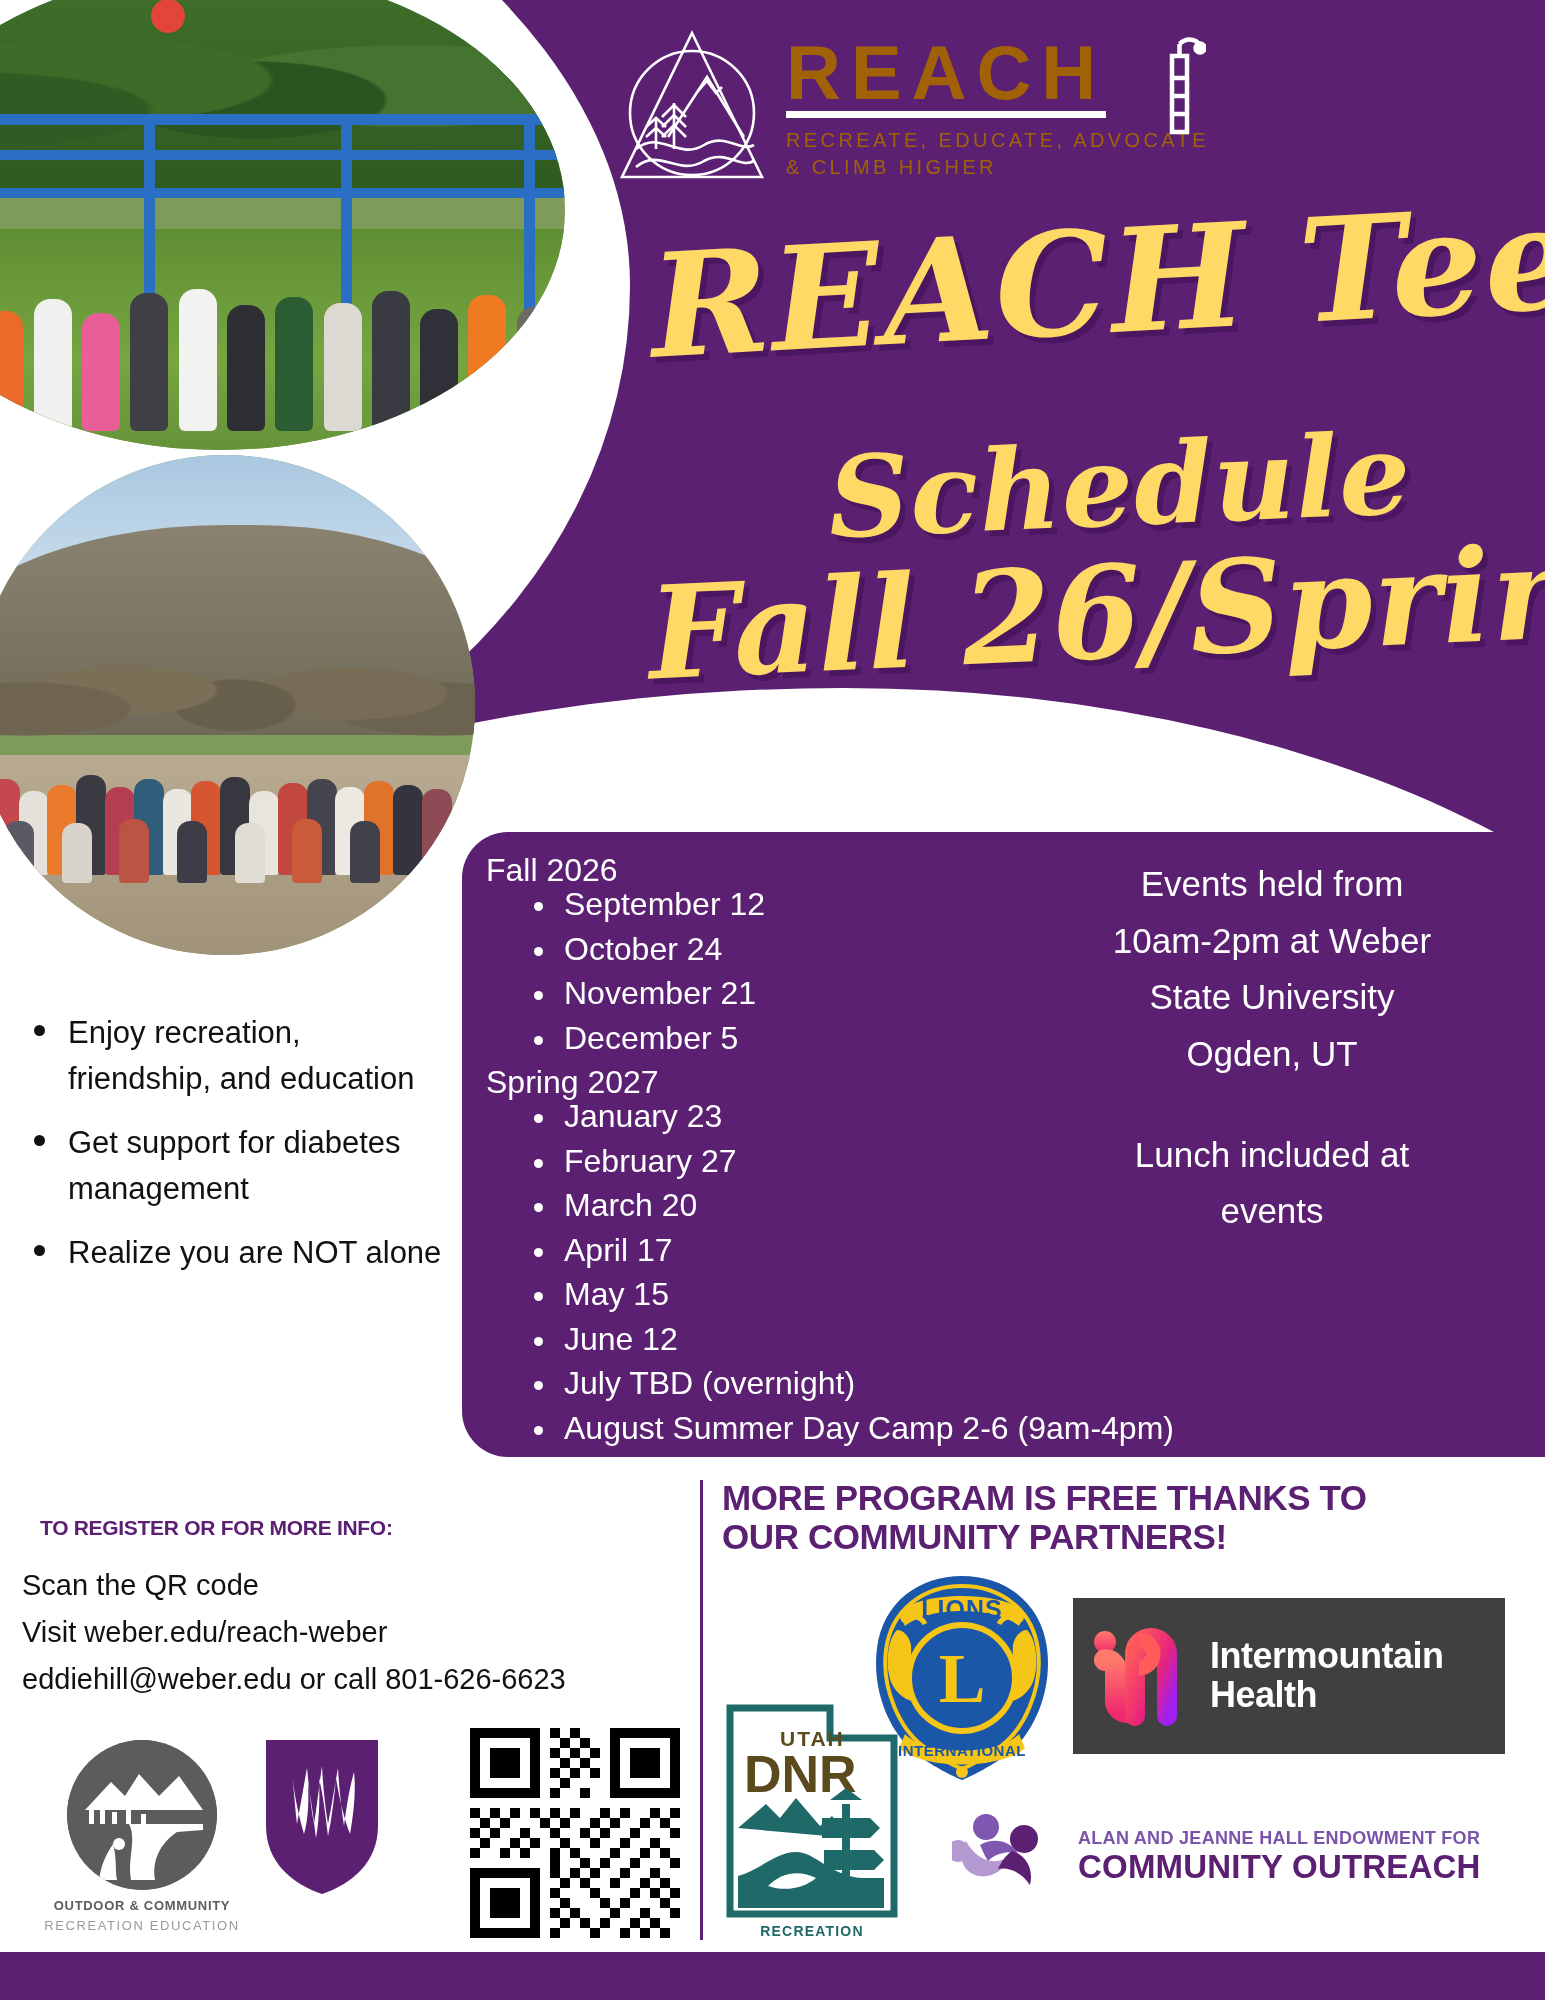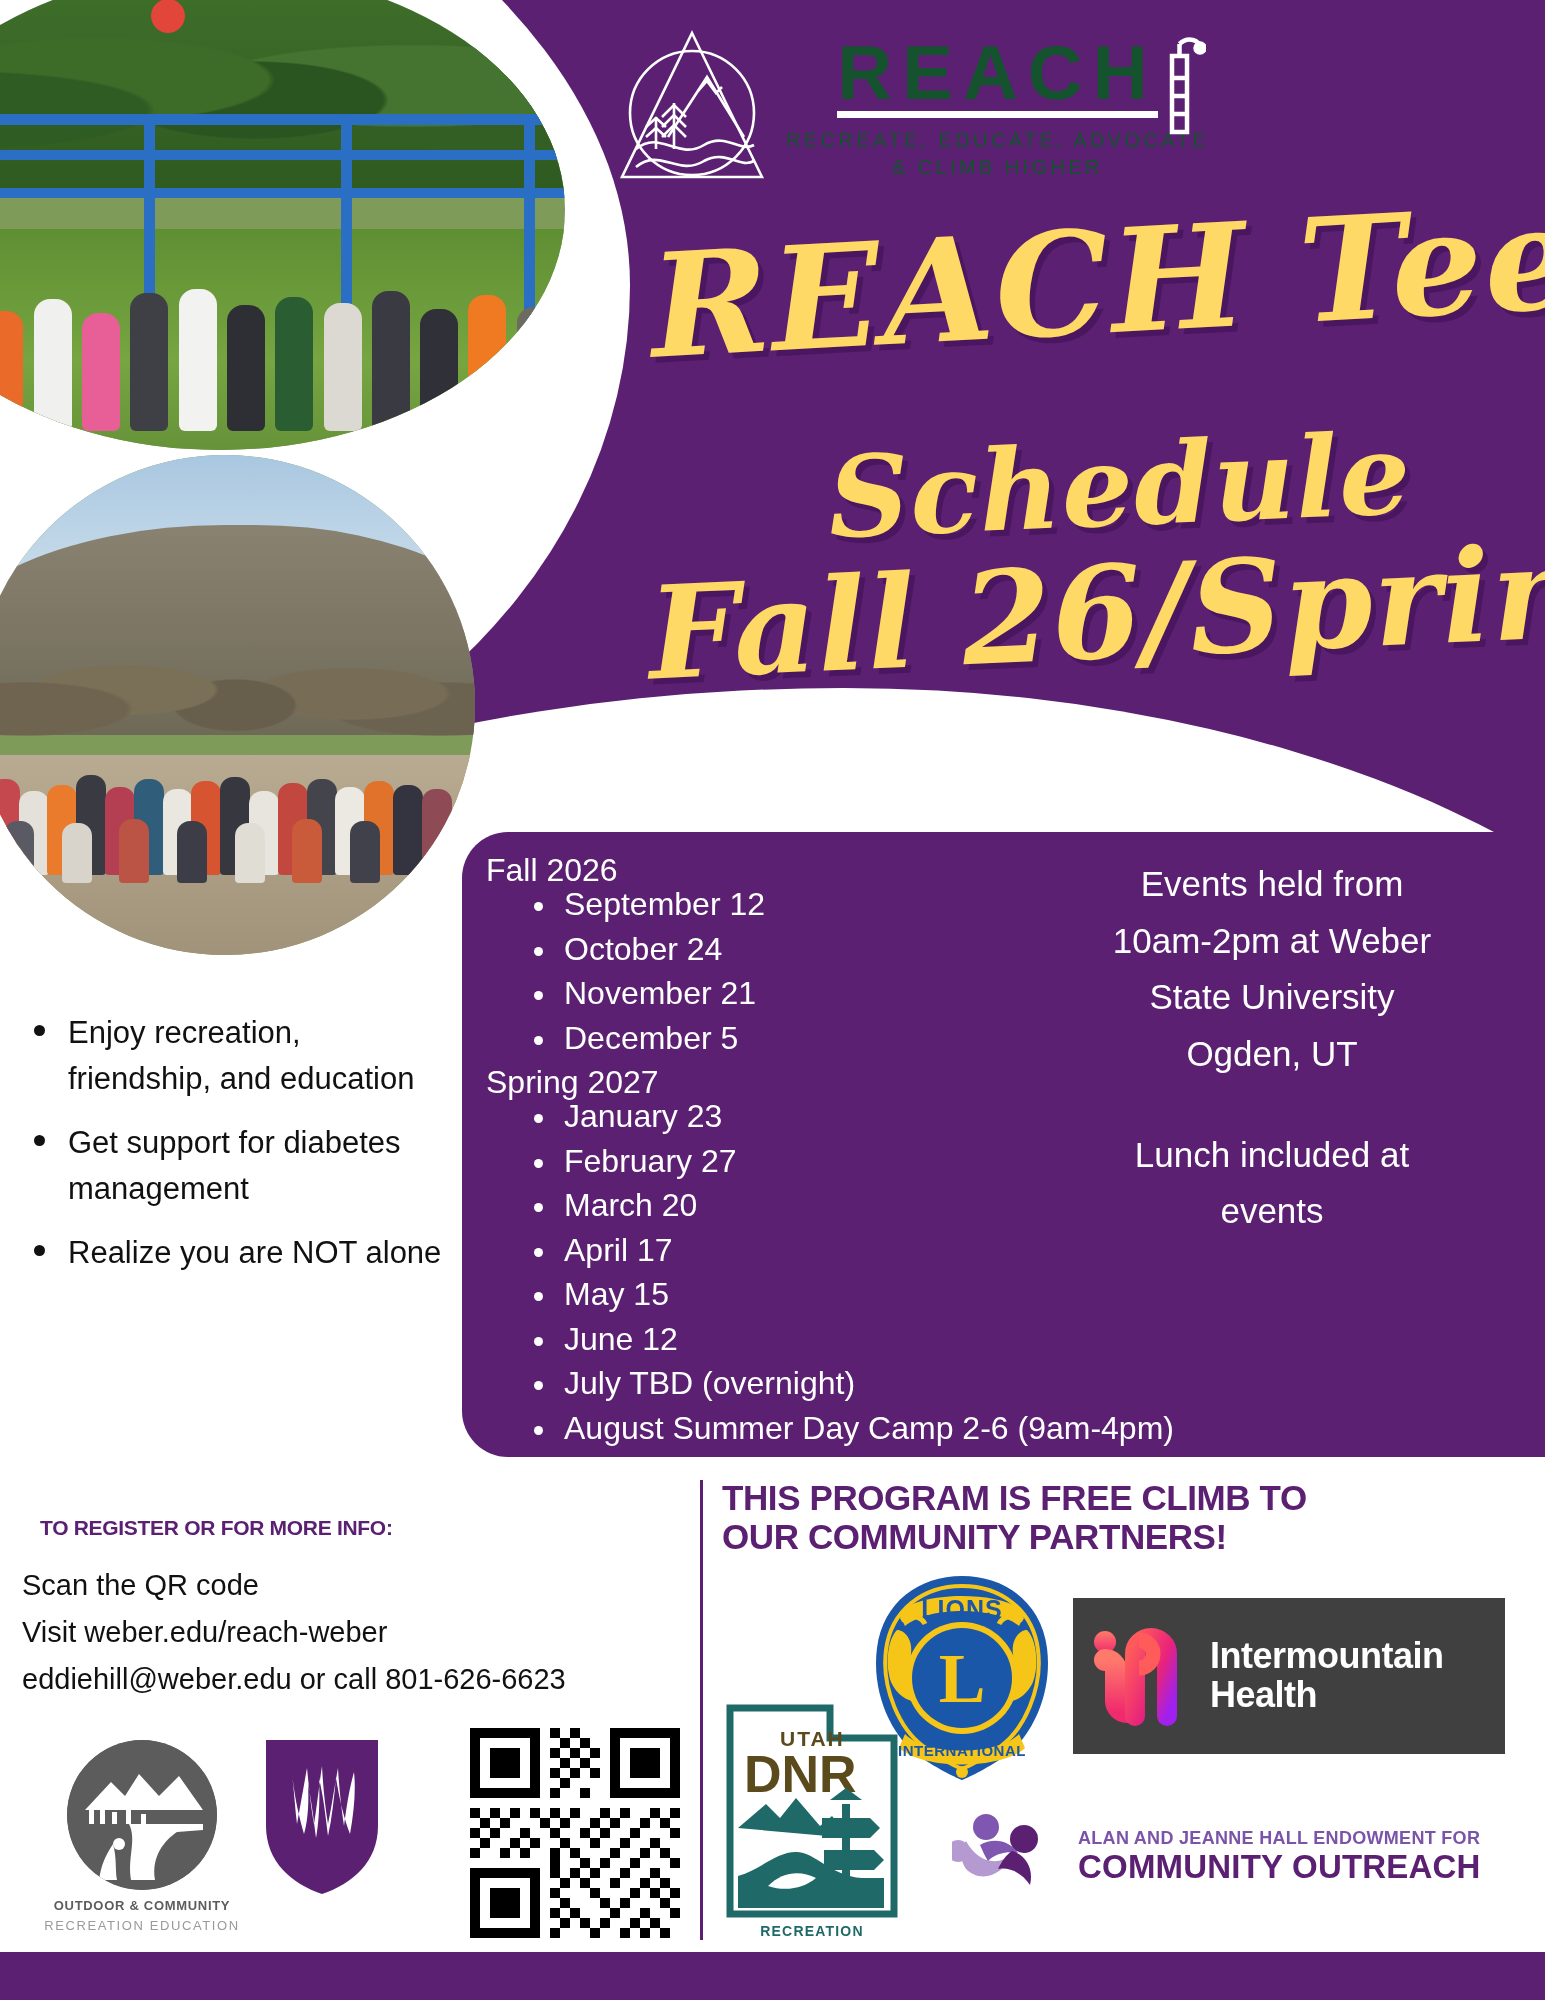--- a/index.html
+++ b/index.html
@@ -86,21 +86,21 @@
   .ph2-ground{ position:absolute; left:0; bottom:0; right:0; height:40%; background:linear-gradient(#b9ab92,#a1927a); }
   .ph2-group { position:absolute; left:2%; bottom:16%; right:2%; height:46%; }
   .ph2-group span { position:absolute; bottom:0; width:30px; height:92px; border-radius:13px 13px 4px 4px; display:block; }
 
   
   .logo-wrap {
     position:absolute; left:612px; top:12px; width:610px; height:185px;
     z-index:6; display:flex; align-items:center; gap:14px;
   }
   .logo-mark { width:160px; height:160px; flex:none; }
-  .logo-text { color:#14532d; padding-top:10px;text-align:center; }
+  .logo-text { color:#a16207; padding-top:10px; }
   .logo-word {
     font-size:76px; font-weight:bold; letter-spacing:10px; line-height:0.92;
     border-bottom:7px solid #fff; padding-bottom:4px; display:inline-block;
   }
   .logo-tag {
     font-size:20px; letter-spacing:3.4px; line-height:1.35; margin-top:9px; font-weight:500;
   }
   .pick-icon{ position:absolute; left:1150px; top:34px; width:56px; height:110px; z-index:7; }
 
   
@@ -379,21 +379,21 @@
 <div class="divider"></div>
 
 <div class="register-head">TO REGISTER OR FOR MORE INFO:</div>
 <div class="register-lines">
   <div>Scan the QR code</div>
   <div>Visit weber.edu/reach-weber</div>
   <div>eddiehill@weber.edu or call 801-626-6623</div>
 </div>
 
 <div class="partners-head">
-  <div>THIS PROGRAM IS FREE CLIMB TO</div>
+  <div>MORE PROGRAM IS FREE THANKS TO</div>
   <div>OUR COMMUNITY PARTNERS!</div>
 </div>
 
 <div class="qr">
   <svg width="210" height="210" viewBox="0 0 21 21" shape-rendering="crispEdges">
     <rect width="21" height="21" fill="#fff"></rect>
     <g fill="#000">
       <rect x="0" y="0" width="7" height="1"></rect>
         <rect x="0" y="6" width="7" height="1"></rect>
       <rect x="0" y="0" width="1" height="7"></rect>

